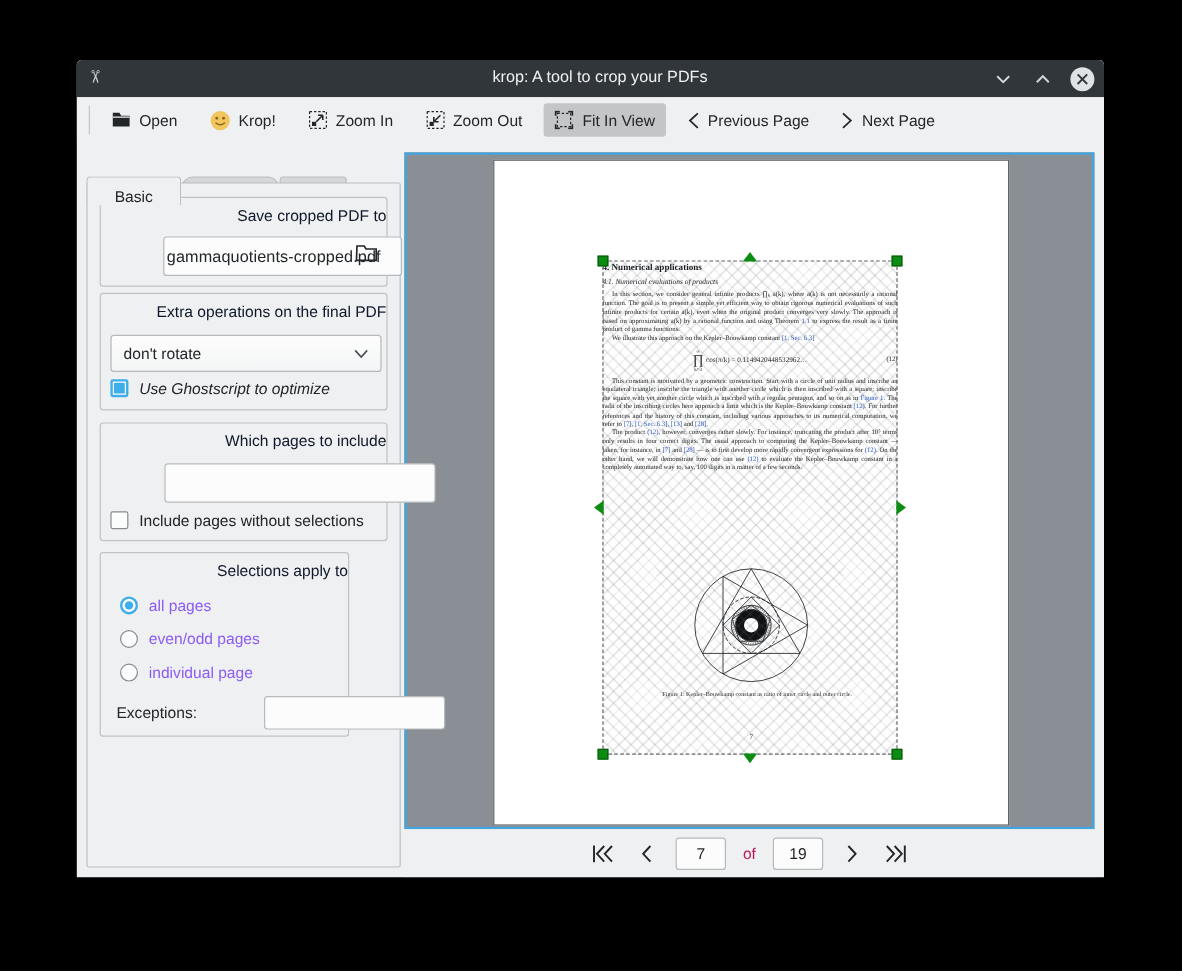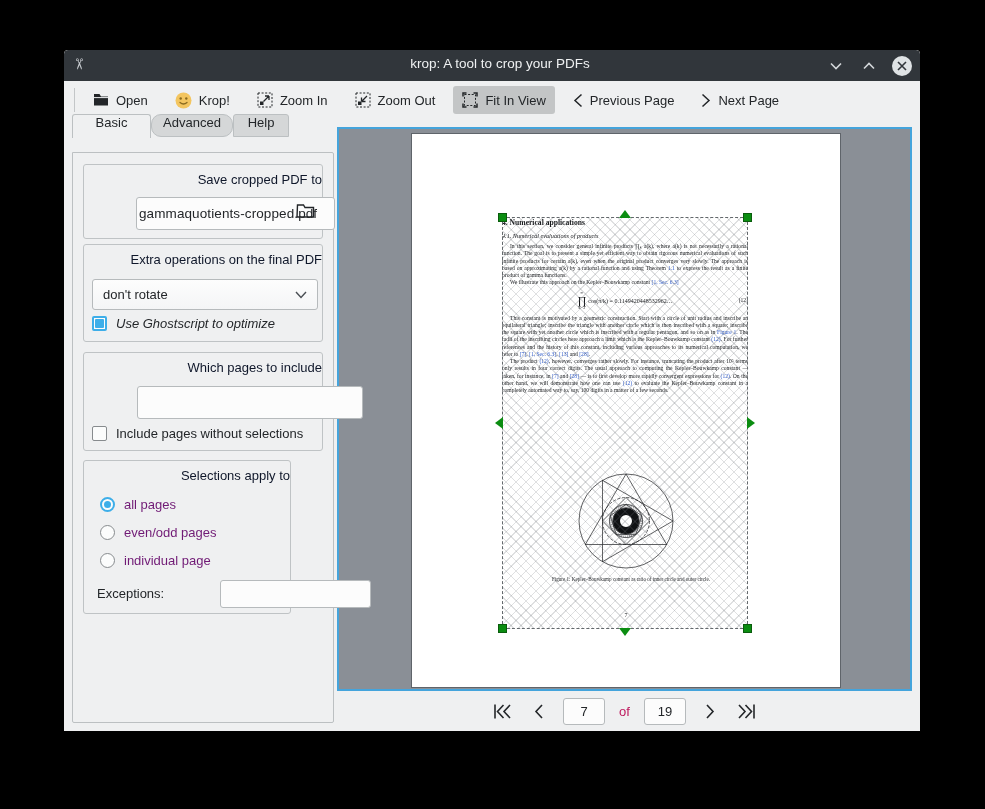--- a/index.html
+++ b/index.html
@@ -19,22 +19,22 @@
     align-items:center;justify-content:center;}
   
   #toolbar{position:absolute;left:0;top:31px;width:100%;height:38px;background:#eff0f1;
     display:flex;align-items:center;}
   .tb-handle{width:1px;height:24px;background:#c3c6c8;margin-left:10px;margin-right:9px;}
   .tbtn{display:flex;align-items:center;gap:7px;padding:6px 9px;border-radius:3px;
     font-size:13px;color:#232629;margin-right:9px;white-space:nowrap;}
   .tbtn.pressed{background:#c3c5c6;}
   .tbtn svg{display:block;}
   
-  .tab{position:absolute;top:64px;height:23px;box-sizing:border-box;border:1px solid #bcc0c2;
-    border-radius:3px 3px 0 0;font-size:13px;color:#232629;display:flex;align-items:flex-start;
+  .tab{position:absolute;top:97px;height:23px;box-sizing:border-box;border:1px solid #bcc0c2;
+    border-radius:3px 3px 0 0;font-size:13px;color:#232629;display:flex;align-items:flex-end;
     justify-content:center;background:#d5d7d8;}
   .tab.active{background:#eff0f1;border-bottom:none;height:24px;z-index:3;}
   #frame{position:absolute;left:8px;top:102px;width:262px;height:571px;box-sizing:border-box;
     border:1px solid #bcc0c2;border-radius:0 2px 2px 2px;background:#eff0f1;z-index:2;}
   .groupbox{position:absolute;box-sizing:border-box;border:1px solid #bfc3c5;border-radius:3px;}
   .gtitle{position:absolute;left:0;right:0;top:7px;text-align:right;font-size:13px;color:#0f172a;}
   .field{position:absolute;box-sizing:border-box;background:#fcfcfc;border:1px solid #b6babc;
     border-radius:3px;font-size:13.5px;color:#232629;margin-left:45px;}
   .field input{border:none;background:transparent;width:100%;height:100%;font:inherit;
     color:inherit;outline:none;padding:0 6px;box-sizing:border-box;}
@@ -43,21 +43,21 @@
   .combo{position:absolute;box-sizing:border-box;background:linear-gradient(#fdfdfd,#f4f5f6);
     border:1px solid #b6babc;border-radius:3px;font-size:13px;color:#232629;display:flex;
     align-items:center;padding:0 10px;}
   .combo .chev{position:absolute;right:10px;top:50%;margin-top:-4px;}
   .cbrow{position:absolute;display:flex;align-items:center;gap:9px;font-size:13px;color:#232629;}
   .cbox{width:15px;height:15px;box-sizing:border-box;border:1px solid #878b8e;border-radius:2px;
     background:#fbfcfc;flex:none;}
   .cbox.checked{border:2px solid #3daee9;background:#fcfcfc;position:relative;}
   .cbox.checked::after{content:"";position:absolute;left:1px;top:1px;right:1px;bottom:1px;
     background:#3daee9;border-radius:1px;}
-  .radiorow{position:absolute;display:flex;align-items:center;gap:9px;font-size:13px;color:#701a75;}
+  .radiorow{position:absolute;display:flex;align-items:center;gap:9px;font-size:13px;color:#8b5cf6;}
   .radio{width:15px;height:15px;box-sizing:border-box;border:1px solid #878b8e;border-radius:50%;
     background:#fbfcfc;flex:none;position:relative;}
   .radio.selected{border:2px solid #3daee9;}
   .radio.selected::after{content:"";position:absolute;left:2px;top:2px;width:7px;height:7px;
     border-radius:50%;background:#3daee9;}
   .lbl{font-size:13px;color:#232629;}
   
   #viewport{position:absolute;left:273px;top:77px;width:575px;height:564px;box-sizing:border-box;
     border:2px solid #44a4dc;background:#8a8f96;overflow:hidden;}
   #page{position:absolute;left:72px;top:4px;width:430px;height:555px;background:#ffffff;

